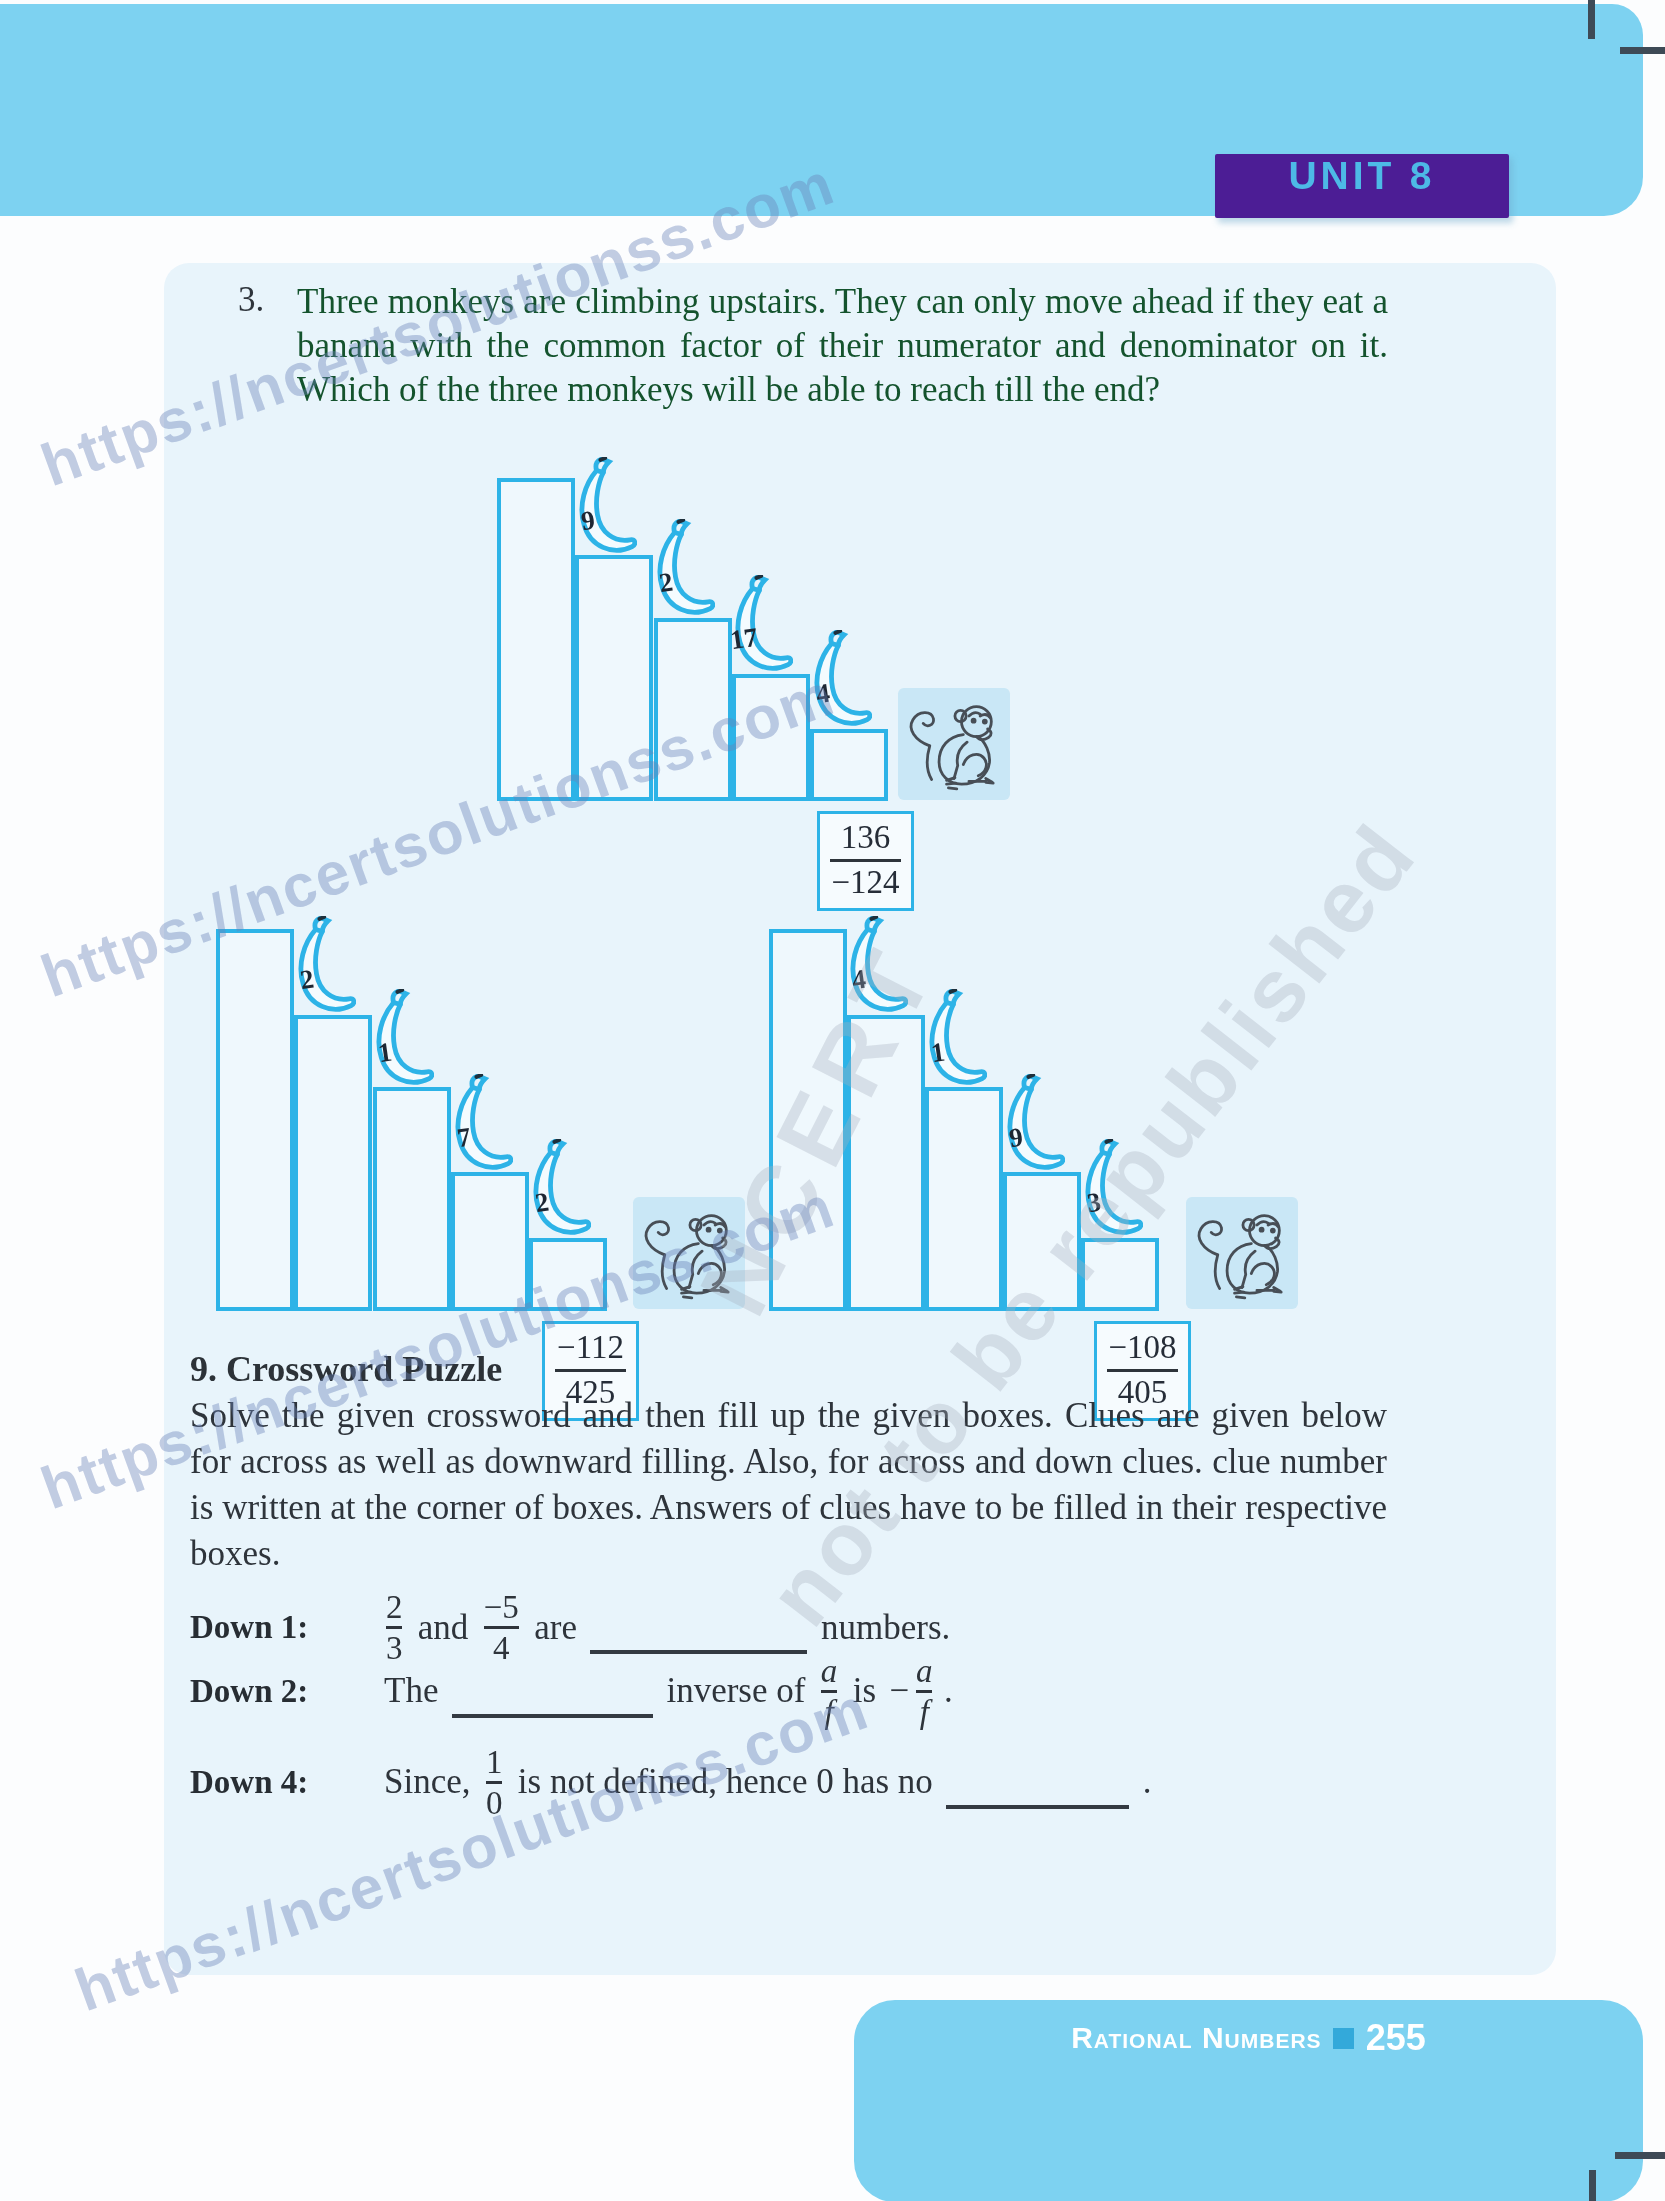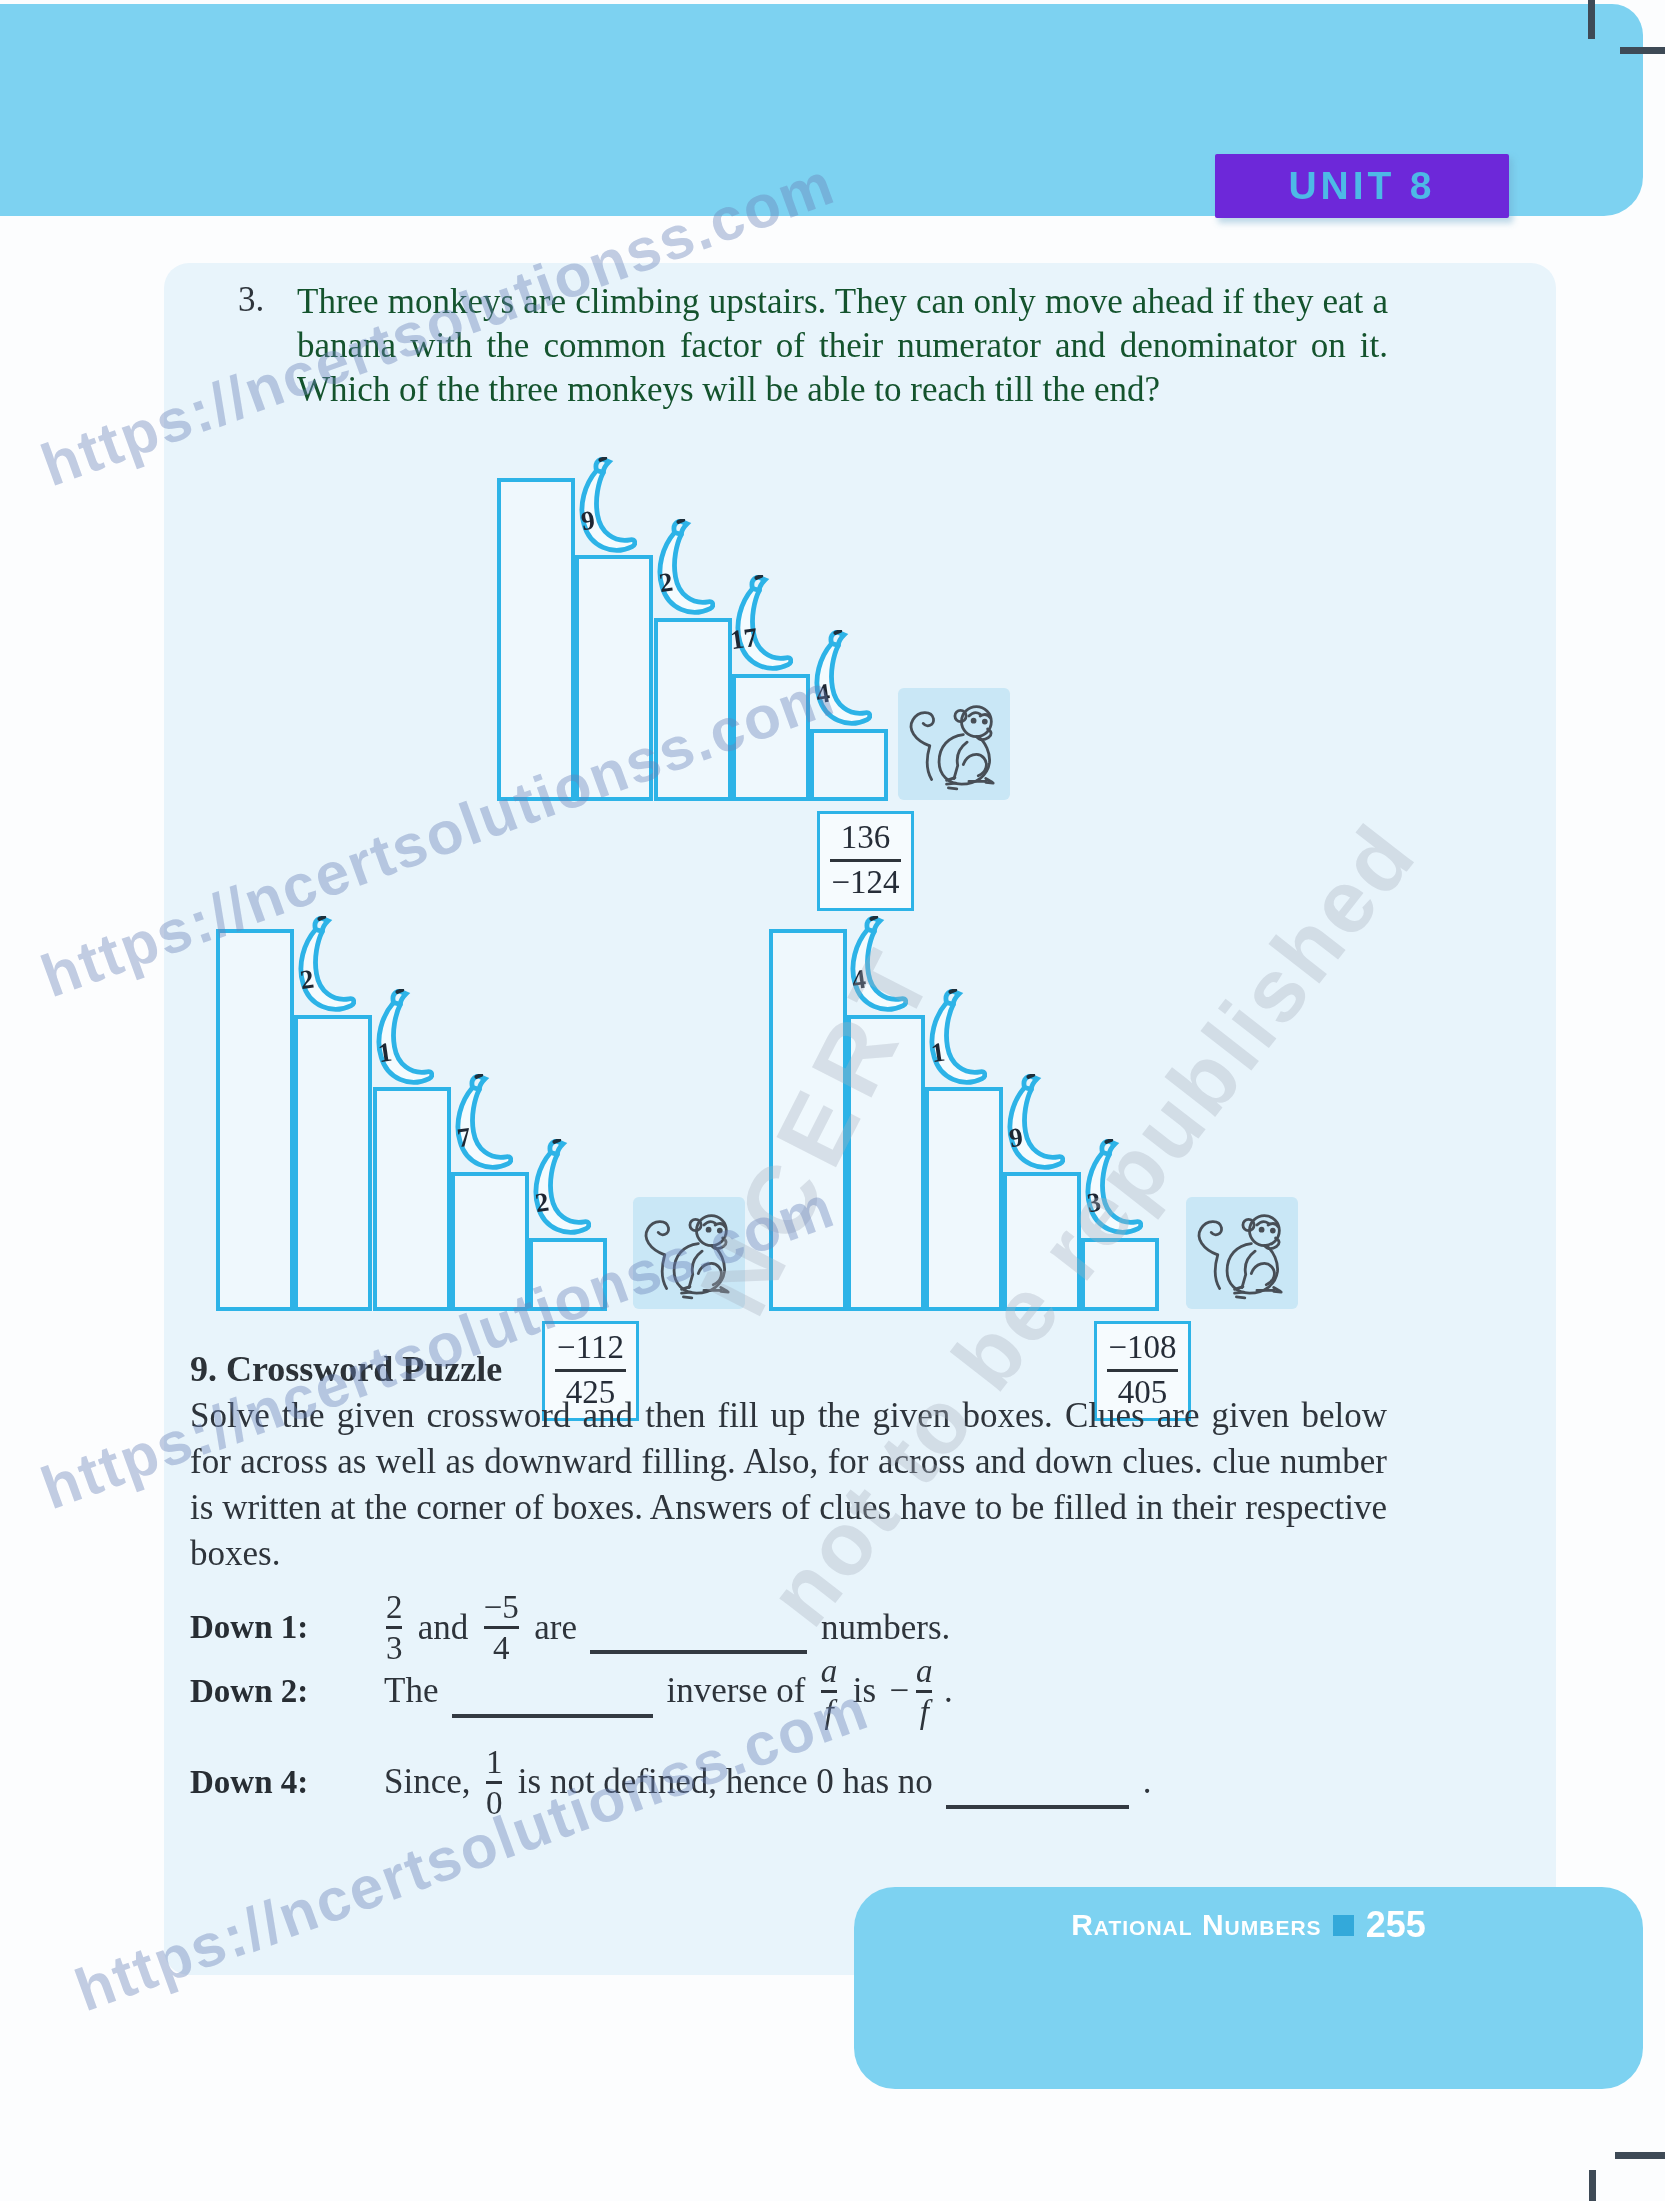--- a/index.html
+++ b/index.html
@@ -5,27 +5,27 @@
   html,body{margin:0;padding:0;background:#ffffff;}
   #page{position:relative;width:1666px;height:2201px;background:#fcfdfe;overflow:hidden;
         font-family:"Liberation Serif", serif;}
 
   
   .crop{position:absolute;background:#3e4a56;z-index:60;}
 
   
   .band{position:absolute;left:0;top:3.9px;width:1643px;height:212px;background:#7dd2f1;
         border-radius:0 31px 39px 0;z-index:10;}
-  .unit-tab{position:absolute;left:1215px;top:154px;width:294px;height:64px;background:#6d28d9;
-        border-radius:2px;z-index:12;display:flex;align-items:center;justify-content:center;
+  .unit-tab{position:absolute;left:1215px;top:154px;width:294px;height:64px;background:#4c1d95;
+        border-radius:2px;z-index:12;display:flex;justify-content:center;
         box-shadow:3.9px 4.8px 6.8px rgba(110,170,205,.45);}
   .unit-tab span{font-family:"Liberation Sans",sans-serif;font-weight:bold;font-size:39px;
         letter-spacing:3.9px;color:#4db9e6;}
 
-  .footer{position:absolute;left:854px;top:1887px;width:789px;height:202px;background:#7dd2f1;
+  .footer{position:absolute;left:854px;top:2000px;width:789px;height:202px;background:#7dd2f1;
         border-radius:41px;z-index:10;display:flex;justify-content:center;}
   .footer-line{margin-top:17.4px;display:flex;align-items:center;gap:11.6px;height:42px;
         font-family:"Liberation Sans",sans-serif;}
   .chapter{font-variant:small-caps;font-weight:bold;font-size:30px;color:#ffffff;letter-spacing:1px;}
   .sq{width:21px;height:21px;background:#33a9da;display:inline-block;}
   .pageno{font-weight:bold;font-size:36px;color:#ffffff;}
 
   
   .panel{position:absolute;left:164px;top:263px;width:1392px;height:1712px;background:#e8f4fb;
         border-radius:25px;z-index:1;}

